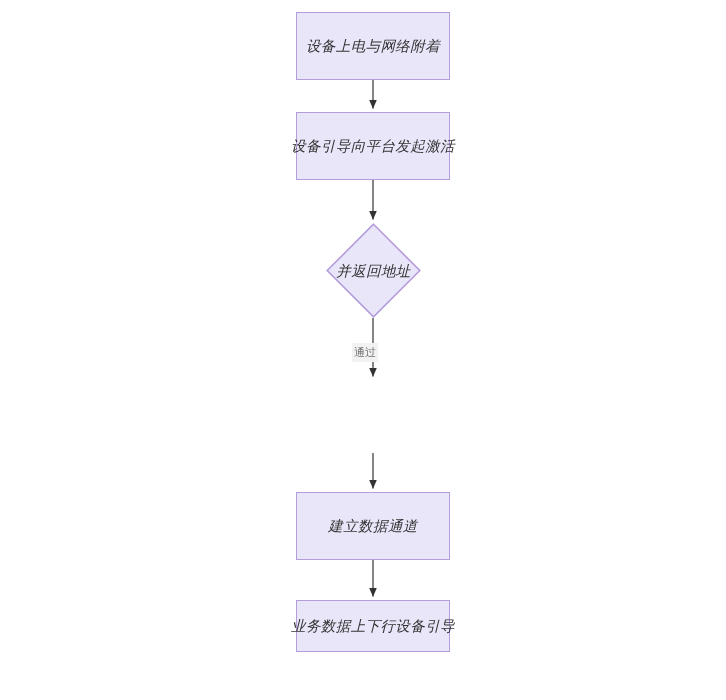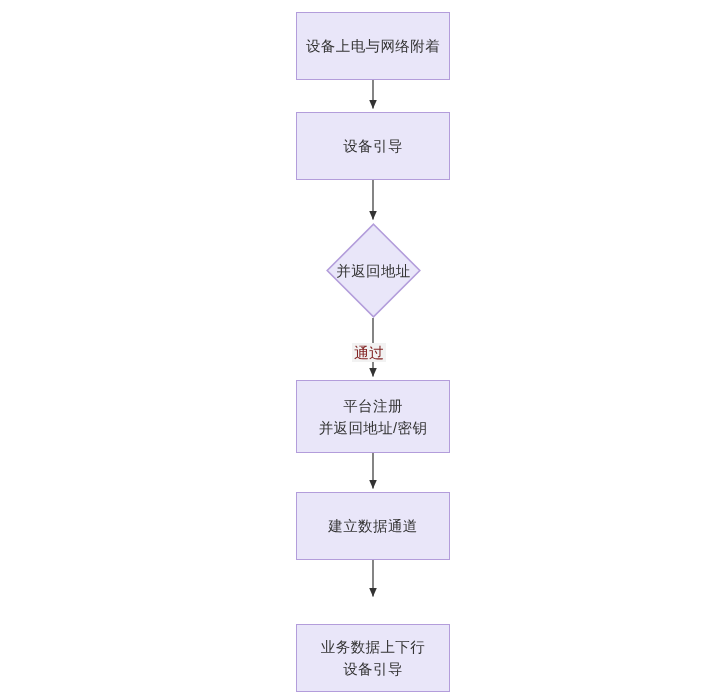--- a/index.html
+++ b/index.html
@@ -25,24 +25,24 @@
     left: 0;
     top: 0;
     width: 726px;
     height: 700px;
     pointer-events: none;
   }
   .node {
     position: absolute;
     box-sizing: border-box;
     display: flex;
-    flex-direction: column;
     align-items: center;
     justify-content: center;
     text-align: center;
+    font-style: italic;
   }
   .node.process {
     background: #e9e6f9;
     border: 1.6px solid #b39ddb;
   }
   .node .line {
     color: #333333;
     font-size: 14.5px;
     line-height: 22px;
     letter-spacing: 0.4px;
@@ -65,22 +65,22 @@
     display: flex;
     flex-direction: column;
     align-items: center;
     justify-content: center;
     width: 100%;
     height: 100%;
   }
   .edge-label {
     position: absolute;
     background: #f2f2f2;
-    color: #7f1d1d;
-    font-size: 15px;
+    color: #737373;
+    font-size: 11px;
     line-height: 17px;
     padding: 1px 2px;
     white-space: nowrap;
     z-index: 3;
   }
 </style>
 </head>
 <body>
 
 <div id="flow-canvas">
@@ -102,40 +102,37 @@
 
     <line x1="373" y1="560" x2="373" y2="596.5" stroke="#333333" stroke-width="1.2" marker-end="url(#arrowhead)"></line>
   </svg>
 
   <div class="node process" style="left:296px; top:12px; width:154px; height:68px;">
     <span class="line">设备上电与网络附着</span>
   </div>
 
   <div class="node process" style="left:296px; top:112px; width:154px; height:68px;">
     <span class="line">设备引导</span>
+    <span class="line">向平台发起激活</span>
   </div>
 
   <div class="node decision" style="left:326px; top:223px; width:95px; height:95px;">
     <svg class="decision-shape" viewBox="0 0 95 95" xmlns="http://www.w3.org/2000/svg" preserveAspectRatio="none">
       <polygon points="47.5,1.2 93.8,47.5 47.5,93.8 1.2,47.5" fill="#e9e6f9" stroke="#b39ddb" stroke-width="1.6"></polygon>
     </svg>
     <div class="label-wrap">
       <span class="line">并返回地址</span>
     </div>
   </div>
 
   <div class="edge-label" style="left:352px; top:343px;">通过</div>
 
-  <div class="node process" style="left:296px; top:380px; width:154px; height:73px;">
-    <span class="line">平台注册</span>
-    <span class="line">并返回地址/密钥</span>
-  </div>
 
   <div class="node process" style="left:296px; top:492px; width:154px; height:68px;">
     <span class="line">建立数据通道</span>
   </div>
 
-  <div class="node process" style="left:296px; top:624px; width:154px; height:68px;">
+  <div class="node process" style="left:296px; top:600px; width:154px; height:52px;">
     <span class="line">业务数据上下行</span>
     <span class="line">设备引导</span>
   </div>
 
 </div>
 
 </body></html>

